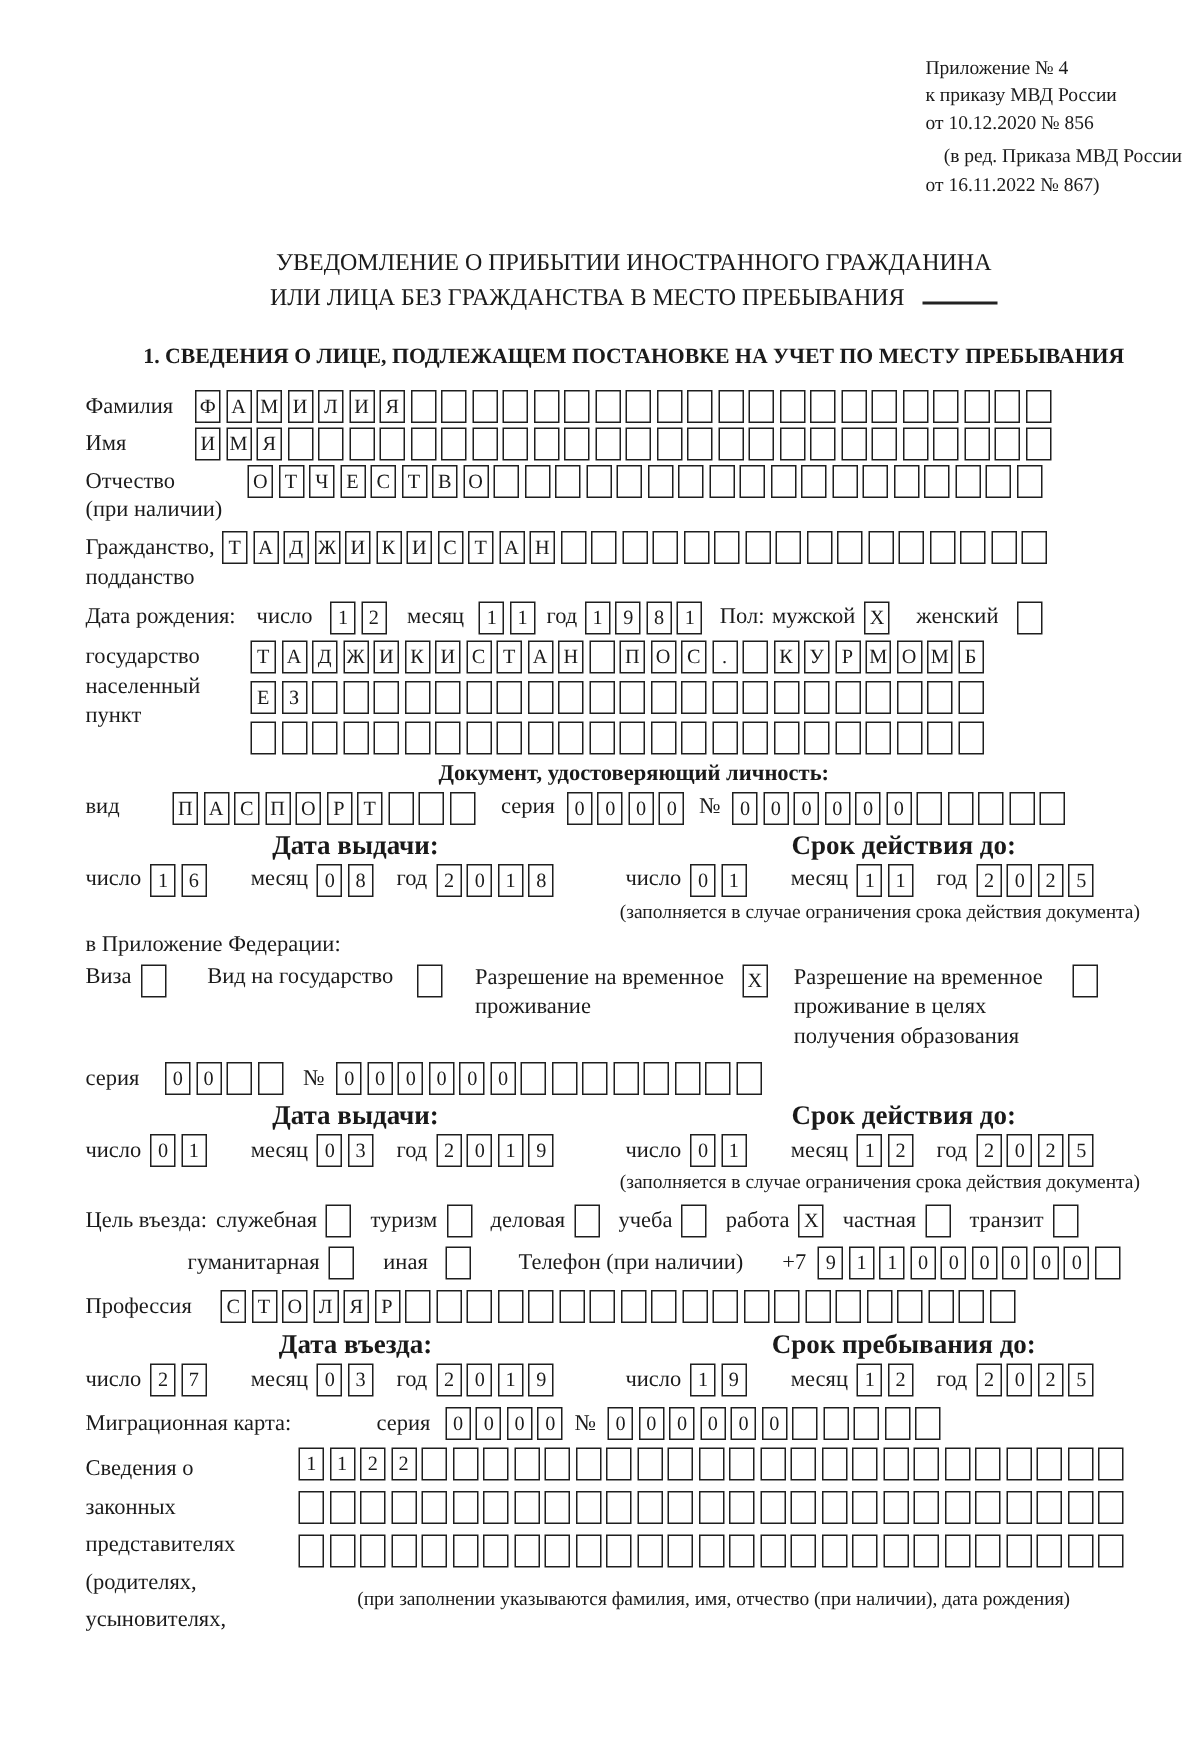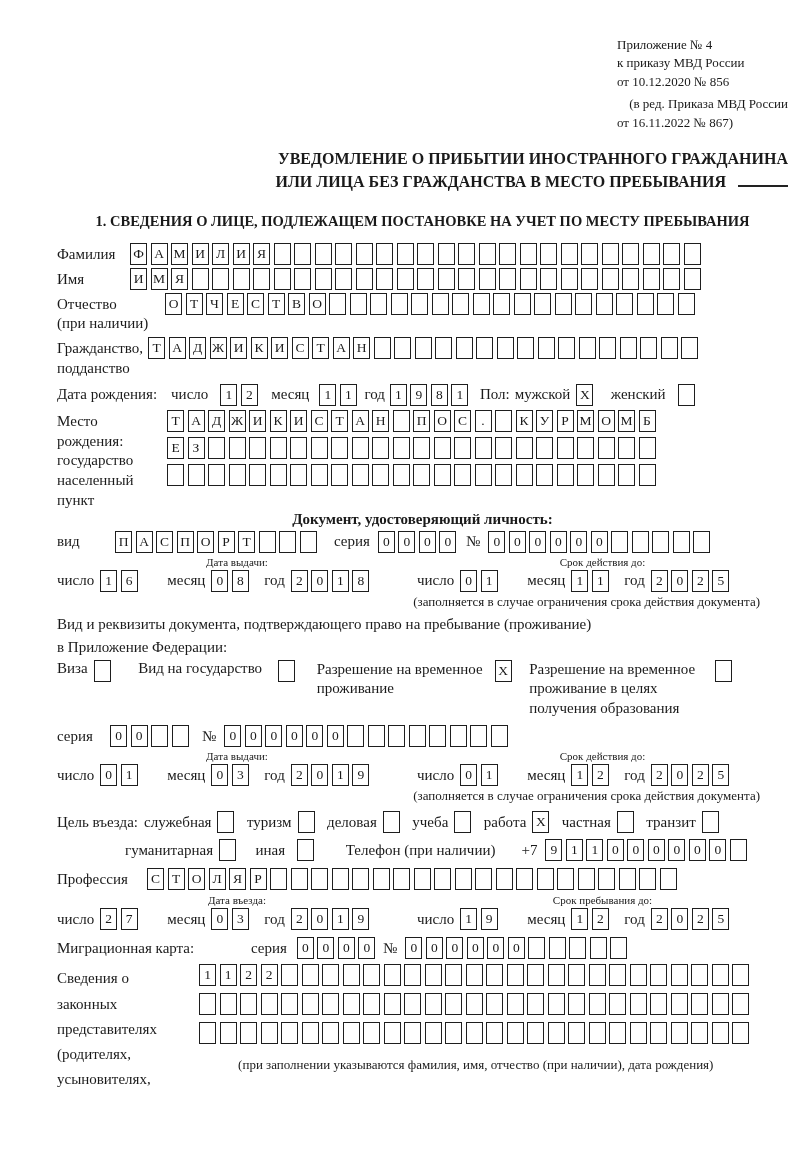--- a/index.html
+++ b/index.html
@@ -10,21 +10,21 @@
     font-size: 15px;
   }
   .page { padding: 36px 12px 0 57px; width: 800px; }
 
   
   .appendix { margin-left: 560px; font-size: 13px; line-height: 1.42; }
   .appendix .rev { margin-top: 4px; text-align: right; }
   .forma { text-align: right; margin-right: 24px; font-weight: bold; font-size: 15px; margin-top: 12px; letter-spacing: .3px; }
 
   
-  .title { text-align: right; font-weight: bold; font-size: 16px; line-height: 1.45; margin-top: 15px; }
+  .title { text-align: center; font-weight: normal; font-size: 16px; line-height: 1.45; margin-top: 32px; }
   .blank { display: inline-block; width: 50px; border-bottom: 2px solid #222; margin-left: 12px; height: 12px; }
   .sect { text-align: center; font-weight: bold; font-size: 14.5px; margin-top: 19px; }
 
   
   .frow { display: flex; align-items: flex-start; margin-top: 3px; }
   .flabel { flex: none; line-height: 1.32; padding-top: 2px; }
   .cells { display: flex; flex: none; }
   .cell {
     flex: none; display: inline-flex; align-items: center; justify-content: center;
     width: 17px; height: 22px; border: 1.5px solid #1e1e1e; margin-right: 3.5px;
@@ -33,21 +33,21 @@
   .cellcol { display: flex; flex-direction: column; }
   .cellcol .cells { margin-bottom: 5px; }
   .irow { display: flex; align-items: center; flex-wrap: nowrap; }
   .lbl { flex: none; white-space: nowrap; }
   .cbx { margin-left: 6px; }
 
   
   .date-sec { display: flex; margin-top: 3px; }
   .dcolL { width: 360px; flex: none; }
   .dcolR { flex: 1; }
-  .dhead { text-align: center; font-size: 11px; }
+  .dhead { text-align: center; font-size: 18px; font-weight: bold; }
   .dline { display: flex; align-items: center; margin-top: 2px; }
   .dline .lbl { margin-right: 6px; }
   .dline .cells { margin-right: 12px; }
   .dnote { font-size: 13px; text-align: right; margin-right: 28px; margin-top: 2px; }
 
   
   .opts { display: flex; align-items: flex-start; margin-top: 4px; }
   .optlabel { line-height: 1.3; text-align: left; }
   .opts .cell { margin-top: 0; }
   .note-center { font-size: 13px; text-align: center; margin-top: 2px; }
@@ -232,21 +232,20 @@
       </span>
     <span class="lbl" style="margin-left:8px">Пол:</span>
     <span class="lbl" style="margin-left:5px">мужской</span>
     <span class="cell cbx">X</span>
     <span class="lbl" style="margin-left:14px">женский</span>
     <span class="cell cbx" style="margin-left:12px"></span>
   </div>
 
   <div class="frow" style="margin-top:4px">
     <div class="flabel" style="width:110px">
-      <div>Место рождения:</div>
       <div>государство</div>
       <div>населенный пункт</div>
     </div>
     <div class="cellcol">
       <div class="cells">
           <span class="cell">Т</span>
           <span class="cell">А</span>
           <span class="cell">Д</span>
           <span class="cell">Ж</span>
           <span class="cell">И</span>
@@ -405,21 +404,20 @@
             <span class="cell">2</span>
             <span class="cell">0</span>
             <span class="cell">2</span>
             <span class="cell">5</span>
           </span>
       </div>
     </div>
   </div>
   <div class="dnote">(заполняется в случае ограничения срока действия документа)</div>
 
-  <div style="margin-top:6px">Вид и реквизиты документа, подтверждающего право на пребывание (проживание)</div>
   <div style="margin-top:6px">в Приложение Федерации:</div>
 
   <div class="opts">
     <span class="lbl">Виза</span>
     <span class="cell cbx"></span>
     <span class="lbl" style="margin-left:24px">Вид на государство</span>
     <span class="cell cbx" style="margin-left:16px"></span>
     <span class="optlabel" style="width:168px;margin-left:18px">Разрешение на временное проживание</span>
     <span class="cell cbx" style="margin-left:10px">X</span>
     <span class="optlabel" style="width:178px;margin-left:14px">Разрешение на временное проживание в целях получения образования</span>

